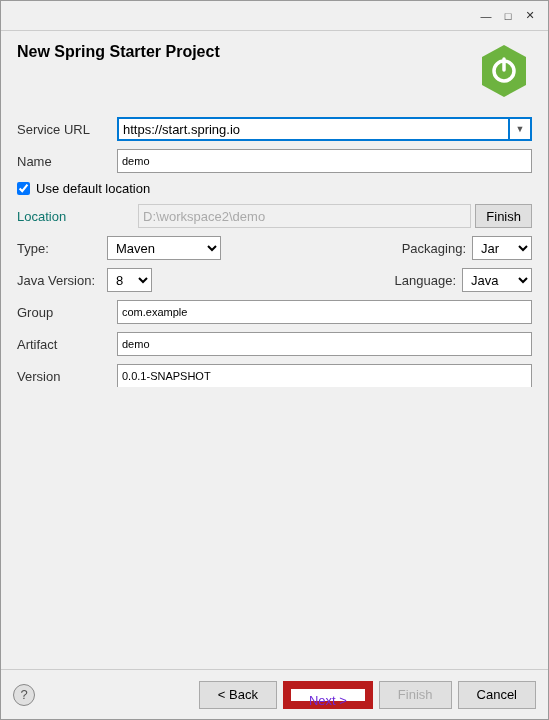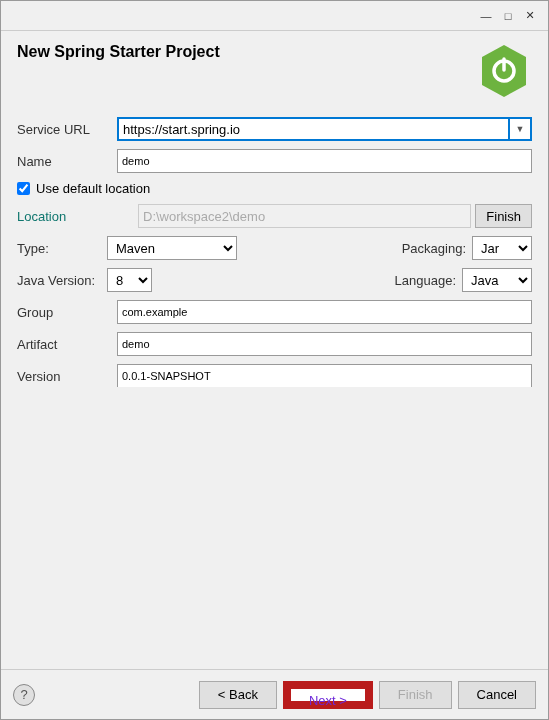--- a/index.html
+++ b/index.html
@@ -208,21 +208,21 @@
 
     .select-field {
       height: 24px;
       border: 1px solid #999;
       background: #fff;
       padding: 0 4px;
       font-size: 13px;
       cursor: pointer;
     }
 
-    .type-select { width: 130px; }
+    .type-select { width: 114px; }
     .packaging-select { width: 60px; }
     .java-select { width: 45px; }
     .language-select { width: 70px; }
 
     .footer {
       height: 50px;
       border-top: 1px solid #ccc;
       display: flex;
       align-items: center;
       justify-content: space-between;

